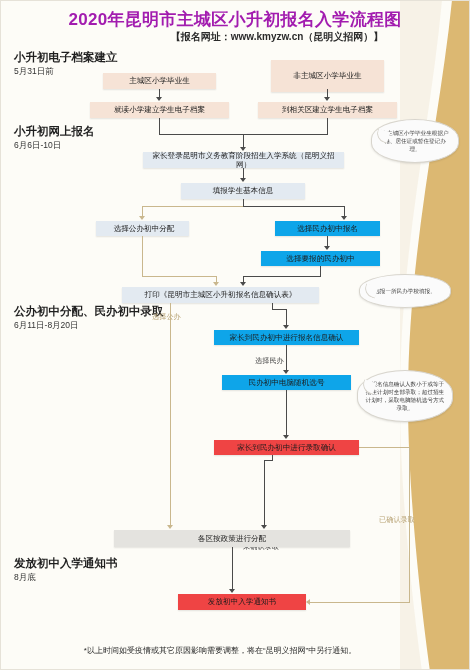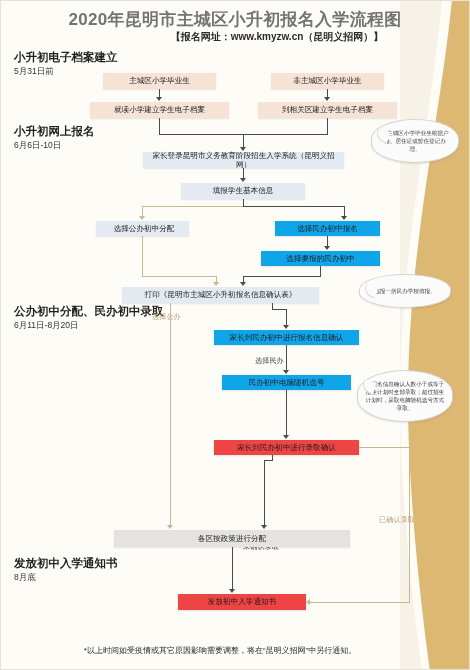--- a/index.html
+++ b/index.html
@@ -24,21 +24,21 @@
     background:#f6f1e4;
     clip-path:path("M42,0 C30,130 0,250 0,400 C0,520 22,670 22,670 L0,670 L0,0 Z");
     opacity:.9;
   }
   .page-frame{
     position:absolute;inset:0;border:1px solid #e6e2d8;pointer-events:none;
   }
   
   .title{
     position:absolute;left:0;top:8px;width:470px;text-align:center;
-    font-size:17px;font-weight:bold;color:#737373;letter-spacing:.3px;
+    font-size:17px;font-weight:bold;color:#a21caf;letter-spacing:.3px;
   }
   .subtitle{
     position:absolute;left:0;top:30px;width:470px;text-align:center;
     font-size:10px;font-weight:bold;color:#2a2a2a;padding-left:42px;
   }
   
   .stage{position:absolute;}
   .stage .s-title{font-size:11.5px;font-weight:bold;color:#1f1f1f;white-space:nowrap;}
   .stage .s-date{font-size:8.5px;color:#333;margin-top:1px;white-space:nowrap;}
   
@@ -116,21 +116,21 @@
   <div class="stage" style="left:14px;top:304px;">
     <div class="s-title">公办初中分配、民办初中录取</div>
     <div class="s-date">6月11日-8月20日</div>
   </div>
   <div class="stage" style="left:14px;top:556px;">
     <div class="s-title">发放初中入学通知书</div>
     <div class="s-date">8月底</div>
   </div>
 
   <div class="node n-peach" style="left:103px;top:73px;width:113px;height:16px;">主城区小学毕业生</div>
-  <div class="node n-peach" style="left:271px;top:73px;width:113px;height:16px;">非主城区小学毕业生</div>
+  <div class="node n-peach" style="left:271px;top:60px;width:113px;height:32px;">非主城区小学毕业生</div>
 
   <div class="ln ln-v" style="left:159px;top:89px;height:9px;"></div>
   <div class="arw" style="left:156px;top:97px;"></div>
   <div class="ln ln-v" style="left:327px;top:89px;height:9px;"></div>
   <div class="arw" style="left:324px;top:97px;"></div>
 
   <div class="node n-peach" style="left:90px;top:102px;width:139px;height:16px;">就读小学建立学生电子档案</div>
   <div class="node n-peach" style="left:258px;top:102px;width:139px;height:16px;">到相关区建立学生电子档案</div>
 
   <div class="ln ln-v" style="left:159px;top:118px;height:16px;"></div>

